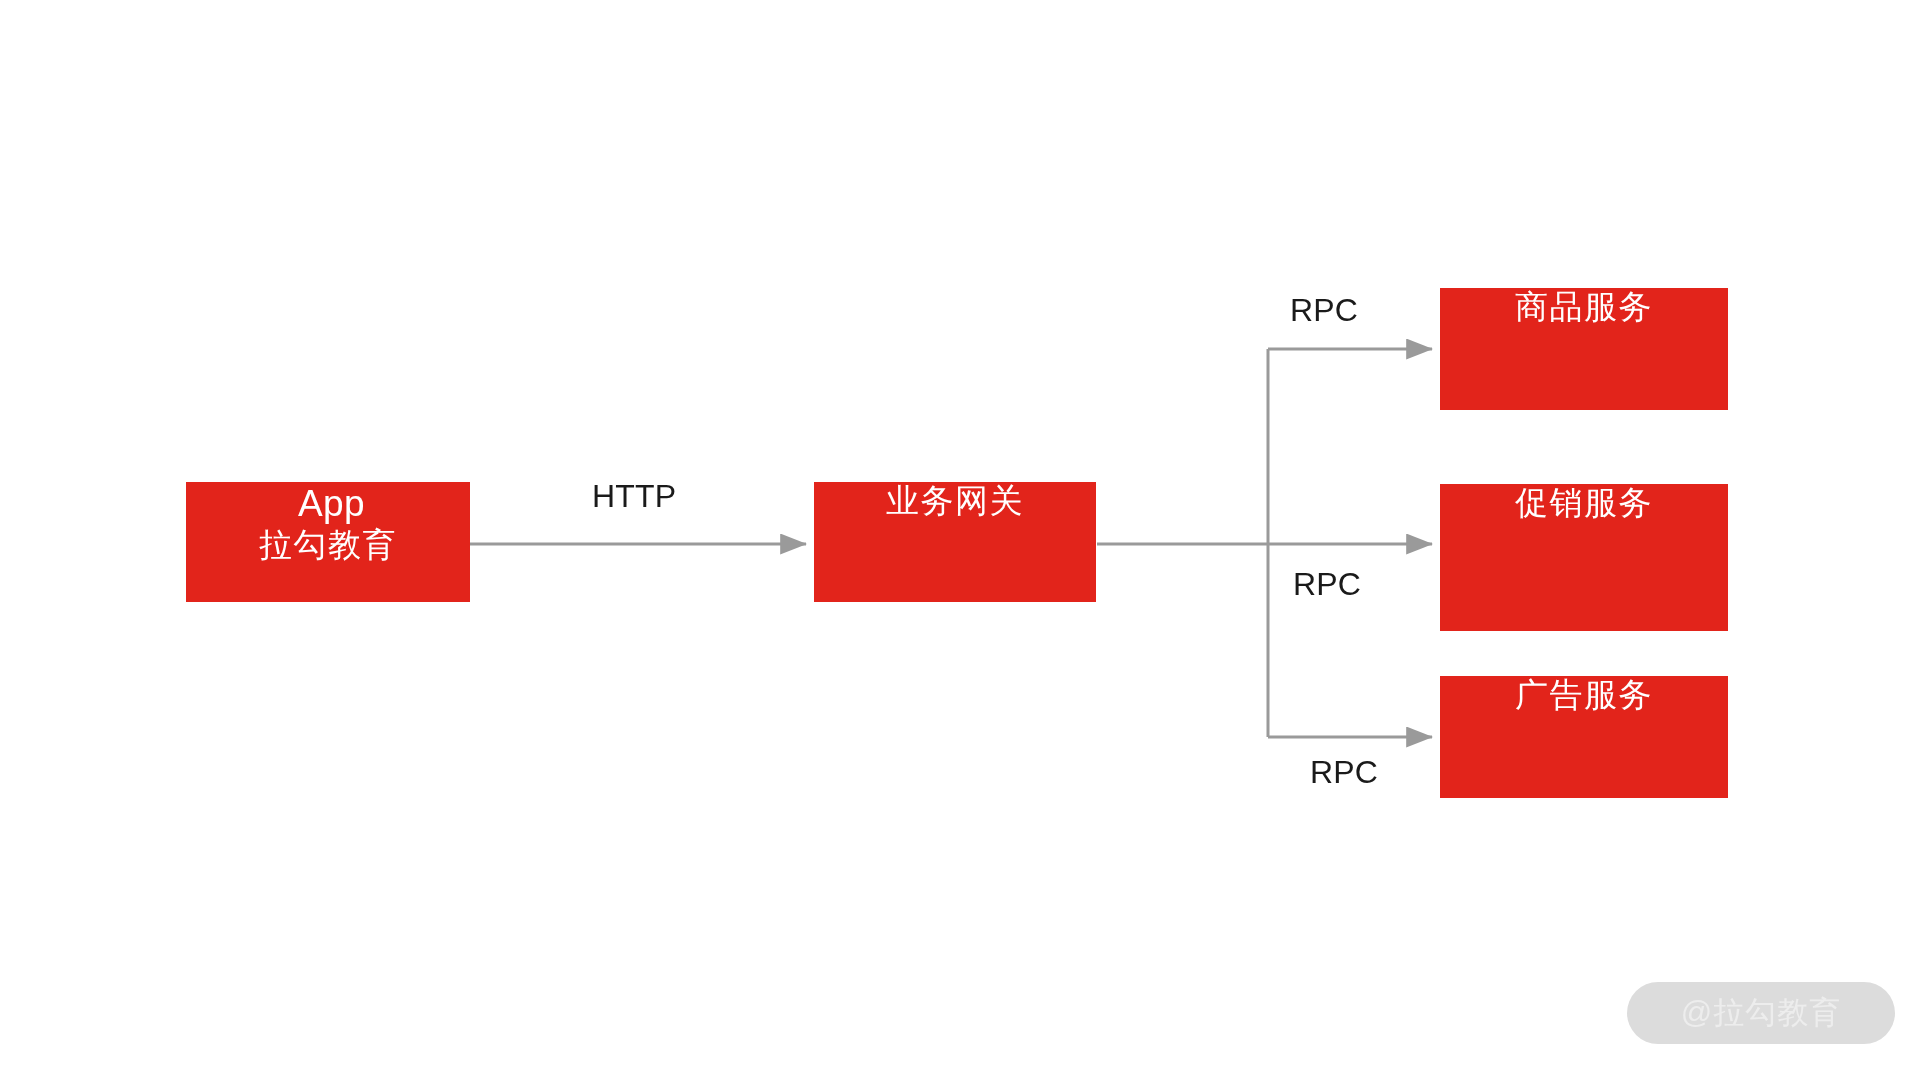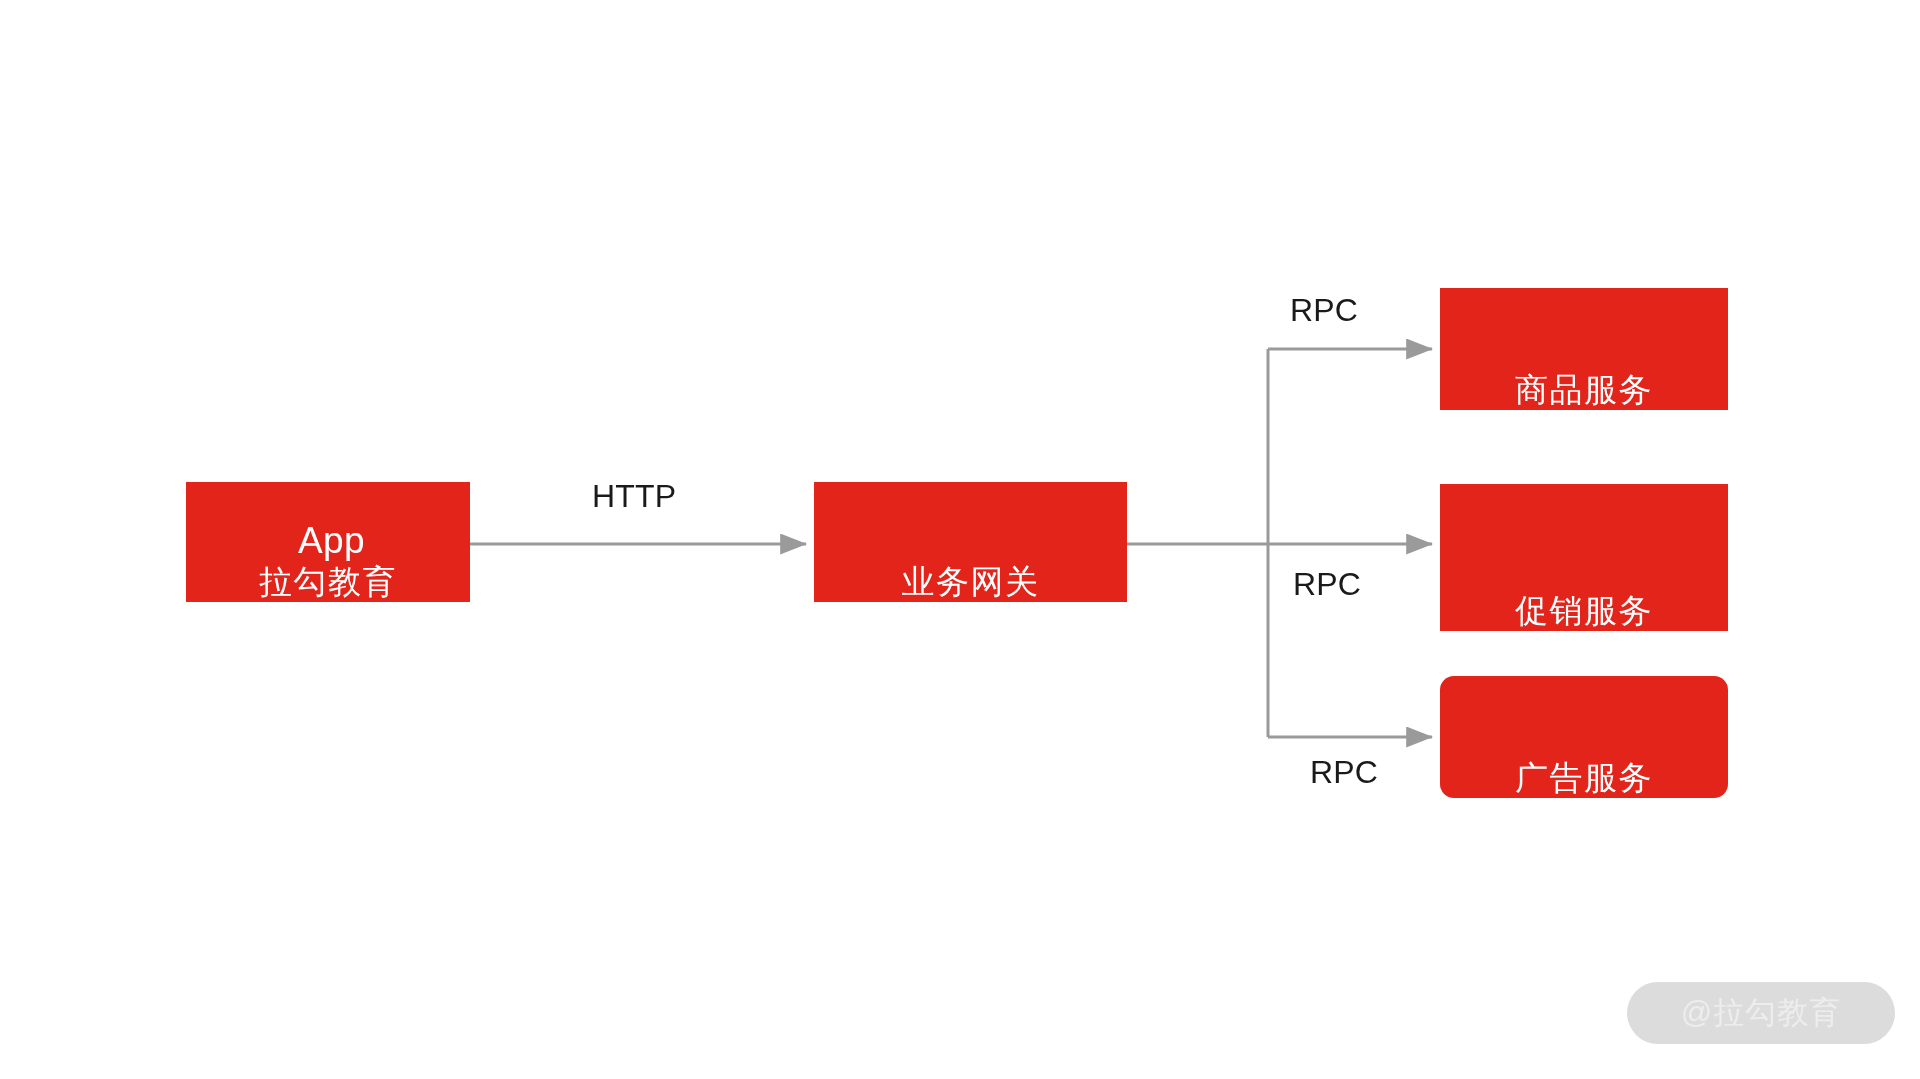--- a/index.html
+++ b/index.html
@@ -34,44 +34,44 @@
     pointer-events: none;
   }
 
   
   .node-box {
     position: absolute;
     background: #E2241B;
     display: flex;
     flex-direction: column;
     align-items: center;
-    justify-content: flex-end;
+    justify-content: flex-start;
     color: #ffffff;
     box-sizing: border-box;
     line-height: 1.18;
   }
   .node-line-latin {
     font-size: 37px;
     font-weight: 400;
     letter-spacing: 0.4px;
     white-space: nowrap;
     margin-left: 7px;
   }
   .node-line-cjk {
     font-size: 33px;
     font-weight: 400;
     letter-spacing: 1.5px;
     white-space: nowrap;
   }
 
   #node-app      { left: 186px; top: 482px; width: 284px; height: 120px; }
-  #node-gateway  { left: 814px; top: 482px; width: 313px; height: 120px; }
+  #node-gateway  { left: 814px; top: 482px; width: 282px; height: 120px; }
   #node-product  { left: 1440px; top: 288px; width: 288px; height: 122px; }
   #node-promo    { left: 1440px; top: 484px; width: 288px; height: 147px; }
-  #node-ad       { left: 1440px; top: 676px; width: 288px; height: 122px; border-radius: 14px; }
+  #node-ad       { left: 1440px; top: 676px; width: 288px; height: 122px; }
 
   
   .edge-label {
     position: absolute;
     color: #1a1a1a;
     font-size: 32px;
     font-weight: 400;
     white-space: nowrap;
     letter-spacing: 0.2px;
   }

